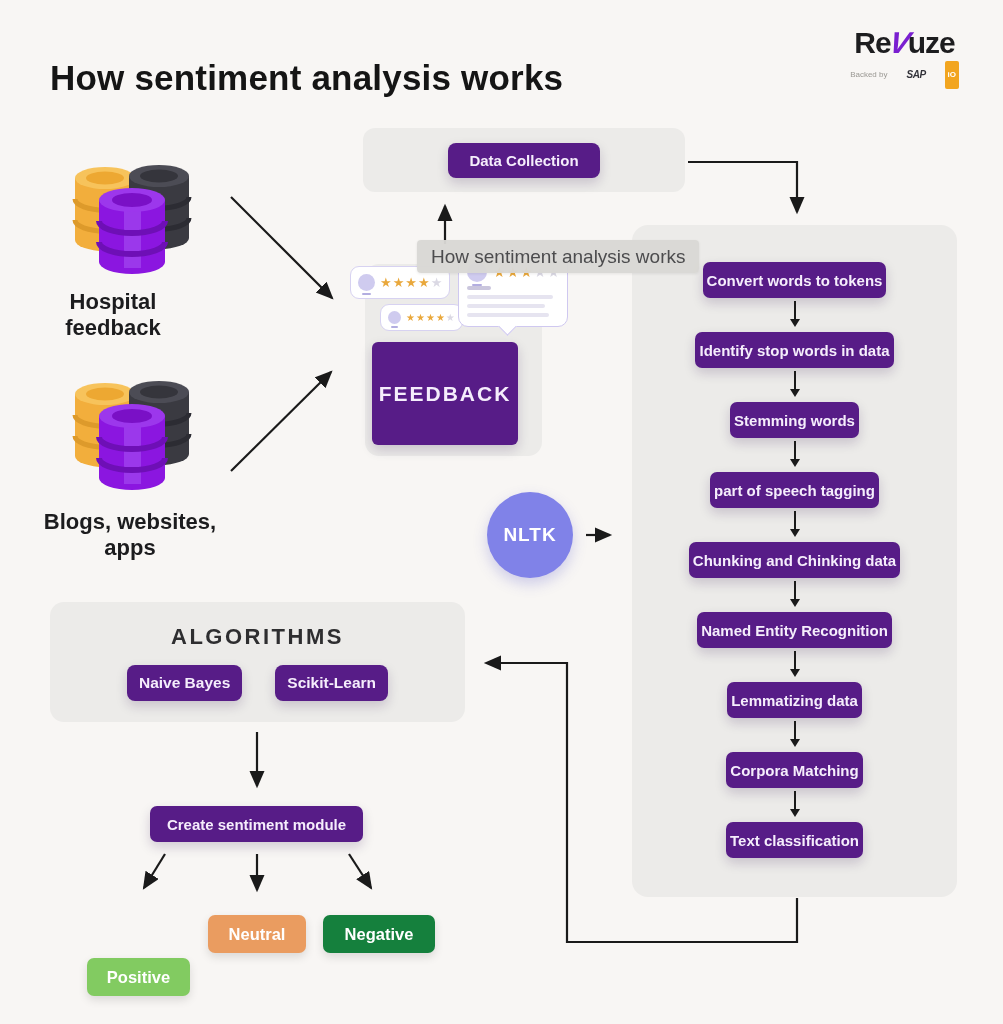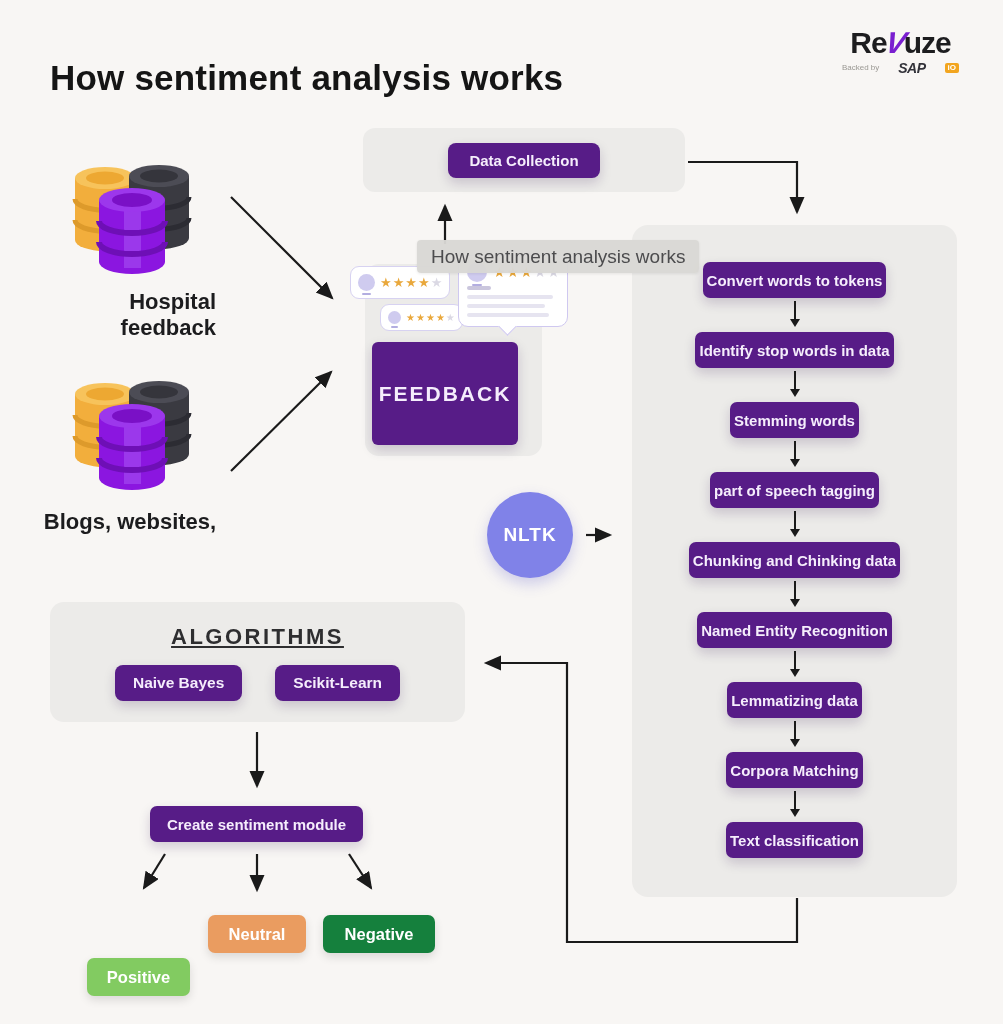--- a/index.html
+++ b/index.html
@@ -20,22 +20,22 @@
   }
   .logo{
     position:absolute;right:44px;top:28px;text-align:center;line-height:1;
   }
   .logo .brand{font-size:30px;font-weight:800;color:#1d1d1f;letter-spacing:-1px;}
   .logo .brand .v{
     color:#7a1fd0;font-style:italic;font-weight:900;
     display:inline-block;transform:skewX(-12deg);margin:0 -1px;
   }
   .logo .sub{margin-top:3px;font-size:8px;color:#9a9893;display:flex;align-items:center;justify-content:flex-end;gap:19px;}
-  .logo .sap{font-weight:800;color:#33333a;font-size:14px;font-style:italic;letter-spacing:-0.5px;}
-  .logo .io{background:#f2a51f;color:#fff;font-weight:800;font-size:8px;padding:1px 3px;border-radius:2px;}
+  .logo .sap{font-weight:800;color:#33333a;font-size:10px;font-style:italic;letter-spacing:-0.5px;}
+  .logo .io{background:#f2a51f;color:#fff;font-weight:800;font-size:8px;padding:10px 3px;border-radius:2px;}
   
   .pbox{
     background:#571c87;color:#f5edfc;font-weight:700;
     border-radius:8px;box-shadow:0 5px 12px rgba(40,10,70,.18);
     display:flex;align-items:center;justify-content:center;
     white-space:nowrap;
   }
   
   .top-flow{
     position:absolute;left:363px;top:128px;width:322px;height:64px;
@@ -44,21 +44,21 @@
   }
   .top-flow .pbox{font-size:15px;height:35px;padding:0 21px;}
   
   .db-icon{position:absolute;width:140px;height:120px;}
   .db-icon.hospital{left:62px;top:158px;}
   .db-icon.blogs{left:62px;top:374px;}
   .src-label{
     position:absolute;text-align:center;font-weight:800;color:#1c1c1e;
     font-size:22px;line-height:1.18;
   }
-  .src-label.hospital{left:36px;top:289px;width:180px;text-align:right;}
+  .src-label.hospital{left:23px;top:289px;width:180px;}
   .src-label.blogs{left:30px;top:509px;width:200px;}
   
   .fb-backdrop{
     position:absolute;left:365px;top:264px;width:177px;height:192px;
     background:#ecebe9;border-radius:14px;z-index:1;
   }
   .rating-card{
     position:absolute;background:#fff;border:1.5px solid #d7d2f1;border-radius:9px;
     display:flex;align-items:center;gap:5px;z-index:2;padding:0 7px;
   }
@@ -132,24 +132,24 @@
   .v-arrow::after{
     content:"";position:absolute;left:50%;top:21px;transform:translateX(-50%);
     border:5.5px solid transparent;border-top:8px solid #1a1a1a;
   }
   
   .algorithms{
     position:absolute;left:50px;top:602px;width:415px;height:120px;
     background:#ecebe9;border-radius:14px;text-align:center;
   }
   .algorithms .title{
-    margin-top:22px;font-size:22px;font-weight:800;letter-spacing:2.5px;color:#2e2e30;text-decoration:underline;
+    margin-top:22px;font-size:22px;font-weight:800;letter-spacing:2.5px;color:#2e2e30;
   }
   .algorithms .row{display:flex;justify-content:center;gap:33px;margin-top:15px;}
-  .algorithms .pbox{font-size:15.5px;height:36px;padding:0 18px;}
+  .algorithms .pbox{font-size:15.5px;height:36px;padding:0 12px;}
   
   .module-box{
     position:absolute;left:150px;top:806px;width:213px;height:36px;font-size:15px;border-radius:7px;
   }
   .sent{
     position:absolute;top:915px;height:38px;border-radius:7px;color:#fff;font-weight:700;
     font-size:16.5px;display:flex;align-items:center;justify-content:center;
     box-shadow:0 4px 10px rgba(0,0,0,.12);
   }
   .sent.positive{left:87px;width:103px;background:#82cb61;margin-top:43px;}
@@ -225,20 +225,21 @@
   <div class="src-label hospital">
     <div>Hospital</div>
     <div>feedback</div>
   </div>
 
   <svg class="db-icon blogs" viewBox="0 0 130 120">
       <use href="#db-stacks"></use>
     </svg>
   <div class="src-label blogs">
     <div>Blogs, websites,</div>
+    <div>apps</div>
   </div>
 
   <div class="top-flow">
     <div class="pbox">Data Collection</div>
   </div>
 
   <div class="fb-backdrop"></div>
 
   <div class="rating-card c1">
     <span class="avatar"></span>

